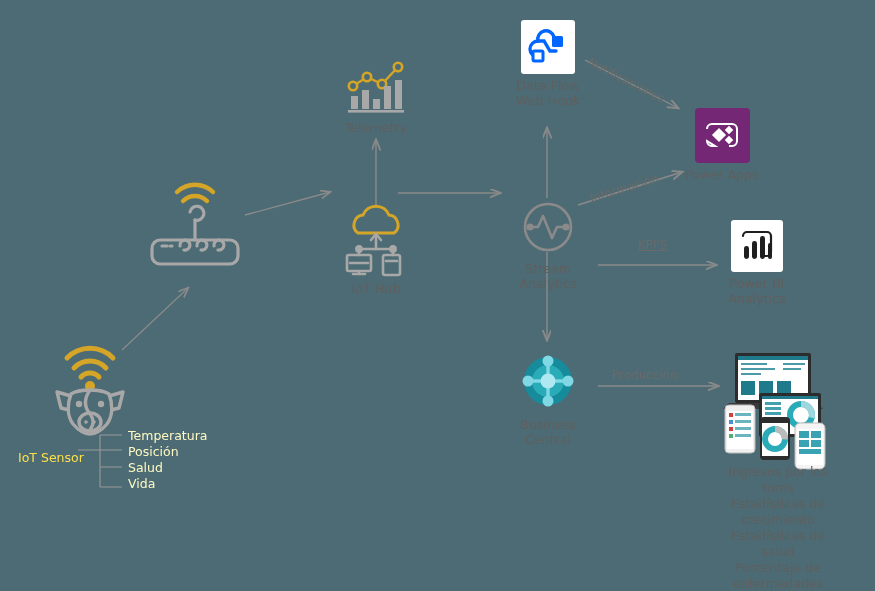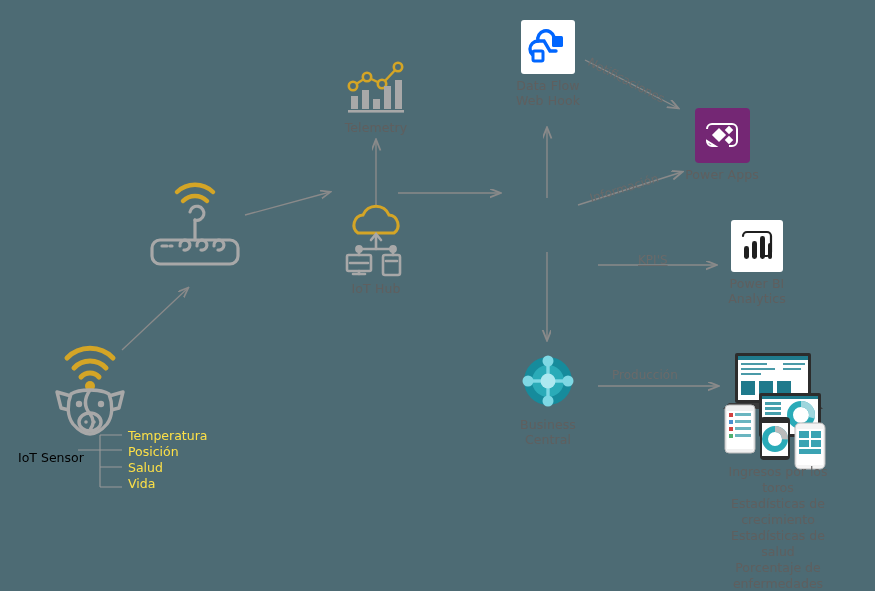--- a/index.html
+++ b/index.html
@@ -49,28 +49,28 @@
     white-space: nowrap;
   }
   .tile {
     border-radius: 3px;
     display: flex;
     align-items: center;
     justify-content: center;
   }
   .sensor-list {
     position: absolute;
-    color: #fde047;
+    color: #fef9c3;
     font-size: 12.5px;
     line-height: 16px;
     white-space: pre-line;
   }
   .sensor-label {
     position: absolute;
-    color: #000000;
+    color: #fde047;
     font-size: 12.5px;
     white-space: nowrap;
   }
   svg { display: block; overflow: visible; }
 </style>
 </head>
 <body>
 
 <div id="canvas">
 
@@ -99,21 +99,21 @@
 
     <line x1="598" y1="265" x2="716" y2="265" stroke="#8a8a8a" stroke-width="1.4" marker-end="url(#ah)"></line>
 
     <line x1="598" y1="386" x2="718" y2="386" stroke="#8a8a8a" stroke-width="1.4" marker-end="url(#ah)"></line>
 
     <path d="M78,450 L100,450 M100,435 L100,487 M100,435 L122,435 M100,450 L122,450 M100,467 L122,467 M100,487 L122,487" stroke="#9a9a9a" stroke-width="1.1" fill="none"></path>
   </svg>
 
   <div class="edge-label" style="left:592px; top:55px; transform:rotate(27deg); transform-origin:left top;">Notificaciones</div>
   <div class="edge-label" style="left:588px; top:192px; transform:rotate(-17deg); transform-origin:left top;">Información</div>
-  <div class="edge-label" style="left:638px; top:253px;text-decoration:underline;">KPI'S</div>
+  <div class="edge-label" style="left:638px; top:238px;text-decoration:underline;">KPI'S</div>
   <div class="edge-label" style="left:612px; top:368px;text-align:center;">Producción</div>
 
   <div class="node" style="left:45px; top:330px; width:90px;">
     <svg width="86" height="110" viewBox="0 0 86 110">
       <g fill="none" stroke="#d4a526" stroke-width="5" stroke-linecap="round">
         <path d="M20,28 A32,32 0 0 1 66,28"></path>
         <path d="M27,38 A22,22 0 0 1 59,38"></path>
         <path d="M34,47 A12,12 0 0 1 52,47"></path>
       </g>
       <circle cx="43" cy="56" r="5" fill="#d4a526"></circle>
@@ -190,20 +190,29 @@
         <line x1="7" y1="60" x2="25" y2="60"></line>
         <line x1="16" y1="68" x2="16" y2="71"></line>
         <line x1="10" y1="71" x2="22" y2="71"></line>
         <rect x="40" y="52" width="17" height="20" rx="2"></rect>
         <line x1="43" y1="58" x2="54" y2="58"></line>
       </g>
     </svg>
     <div class="caption" style="margin-top:6px;">IoT Hub</div>
   </div>
 
+  <div class="node" style="left:500px; top:200px; width:96px;">
+    <svg width="54" height="54" viewBox="0 0 54 54">
+      <circle cx="27" cy="27" r="23" fill="none" stroke="#8a8a8a" stroke-width="2.6"></circle>
+      <polyline points="9,27 17,27 22,16 31,38 36,27 45,27" fill="none" stroke="#8a8a8a" stroke-width="2.6" stroke-linejoin="round"></polyline>
+      <circle cx="9" cy="27" r="3.6" fill="#8a8a8a"></circle>
+      <circle cx="45" cy="27" r="3.6" fill="#8a8a8a"></circle>
+    </svg>
+    <div class="caption" style="margin-top:7px;">Stream Analytics</div>
+  </div>
 
   <div class="node" style="left:500px; top:20px; width:96px;">
     <div class="tile" style="width:54px;height:54px;background:#ffffff;">
       <svg width="40" height="40" viewBox="0 0 40 40">
         <path d="M10,30 A8,8 0 0 1 10,14 L16,14 L22,24 L28,24" fill="none" stroke="#0066ff" stroke-width="3.4" stroke-linecap="round"></path>
         <path d="M10,14 A8,8 0 0 1 26,10 L26,13" fill="none" stroke="#0066ff" stroke-width="3.4" stroke-linecap="round"></path>
         <rect x="5" y="24" width="10" height="10" rx="1.5" fill="#ffffff" stroke="#0066ff" stroke-width="3"></rect>
         <rect x="24" y="9" width="11" height="11" rx="1.5" fill="#0066ff"></rect>
       </svg>
     </div>

